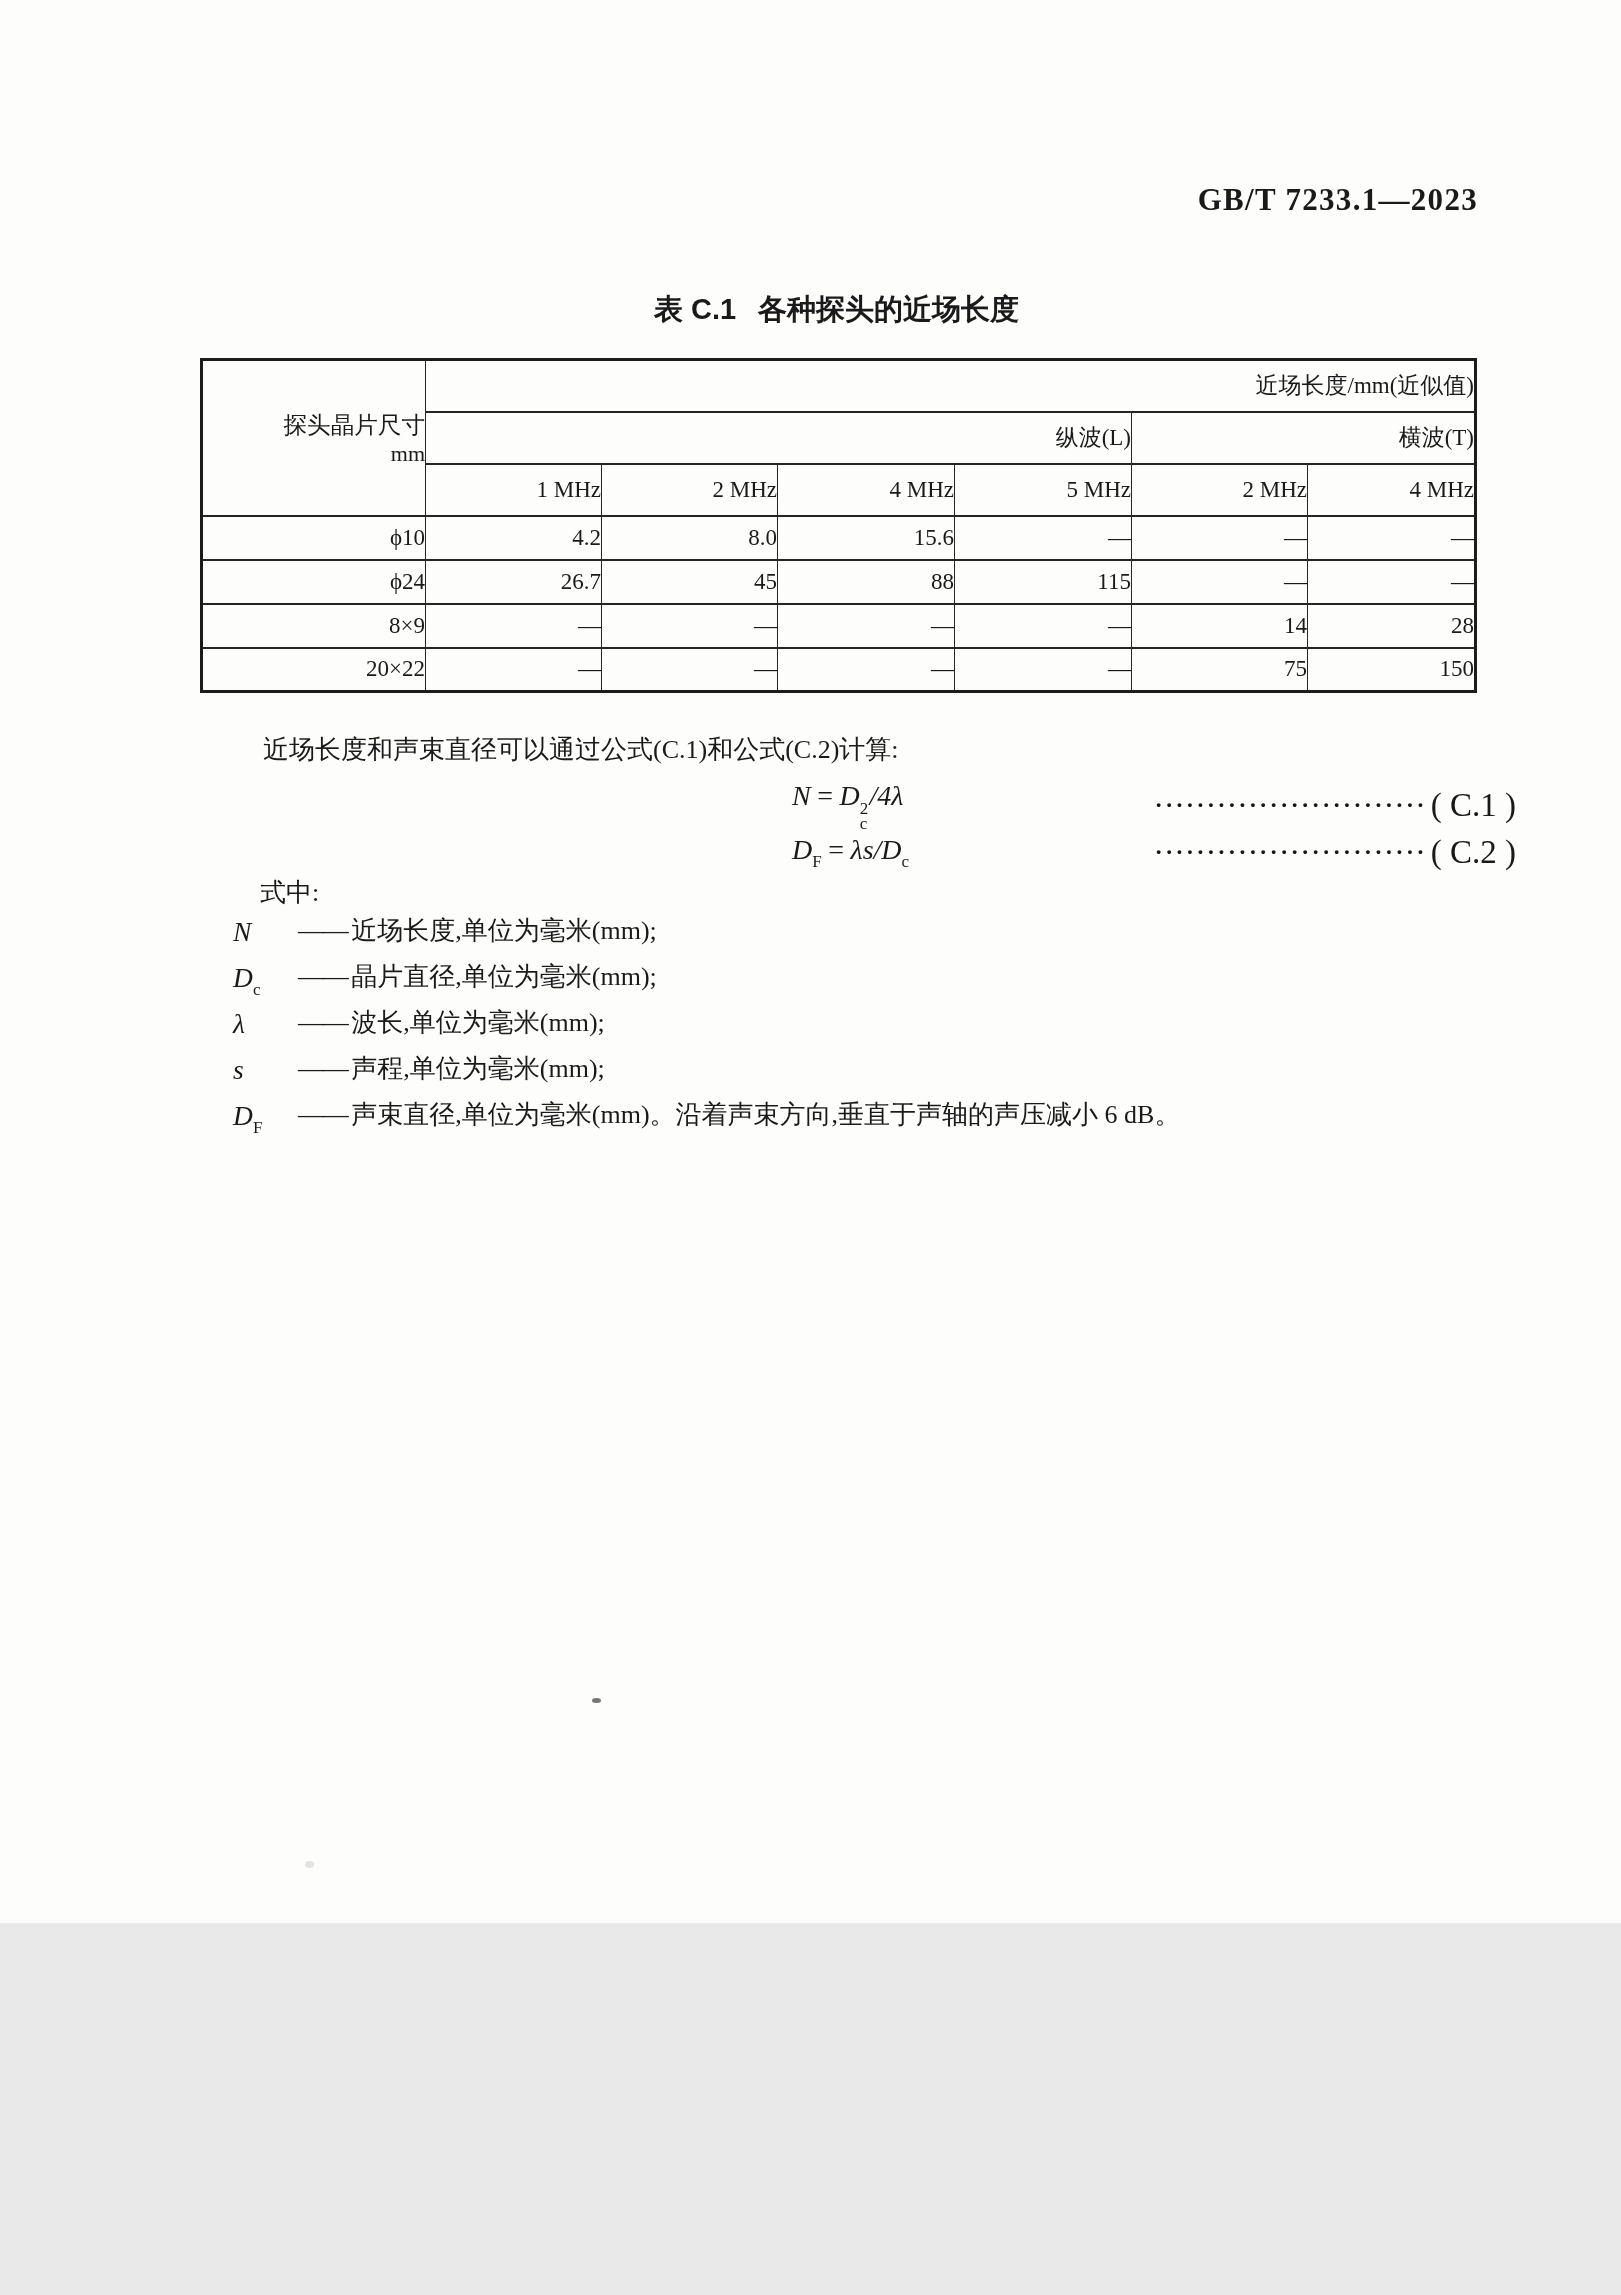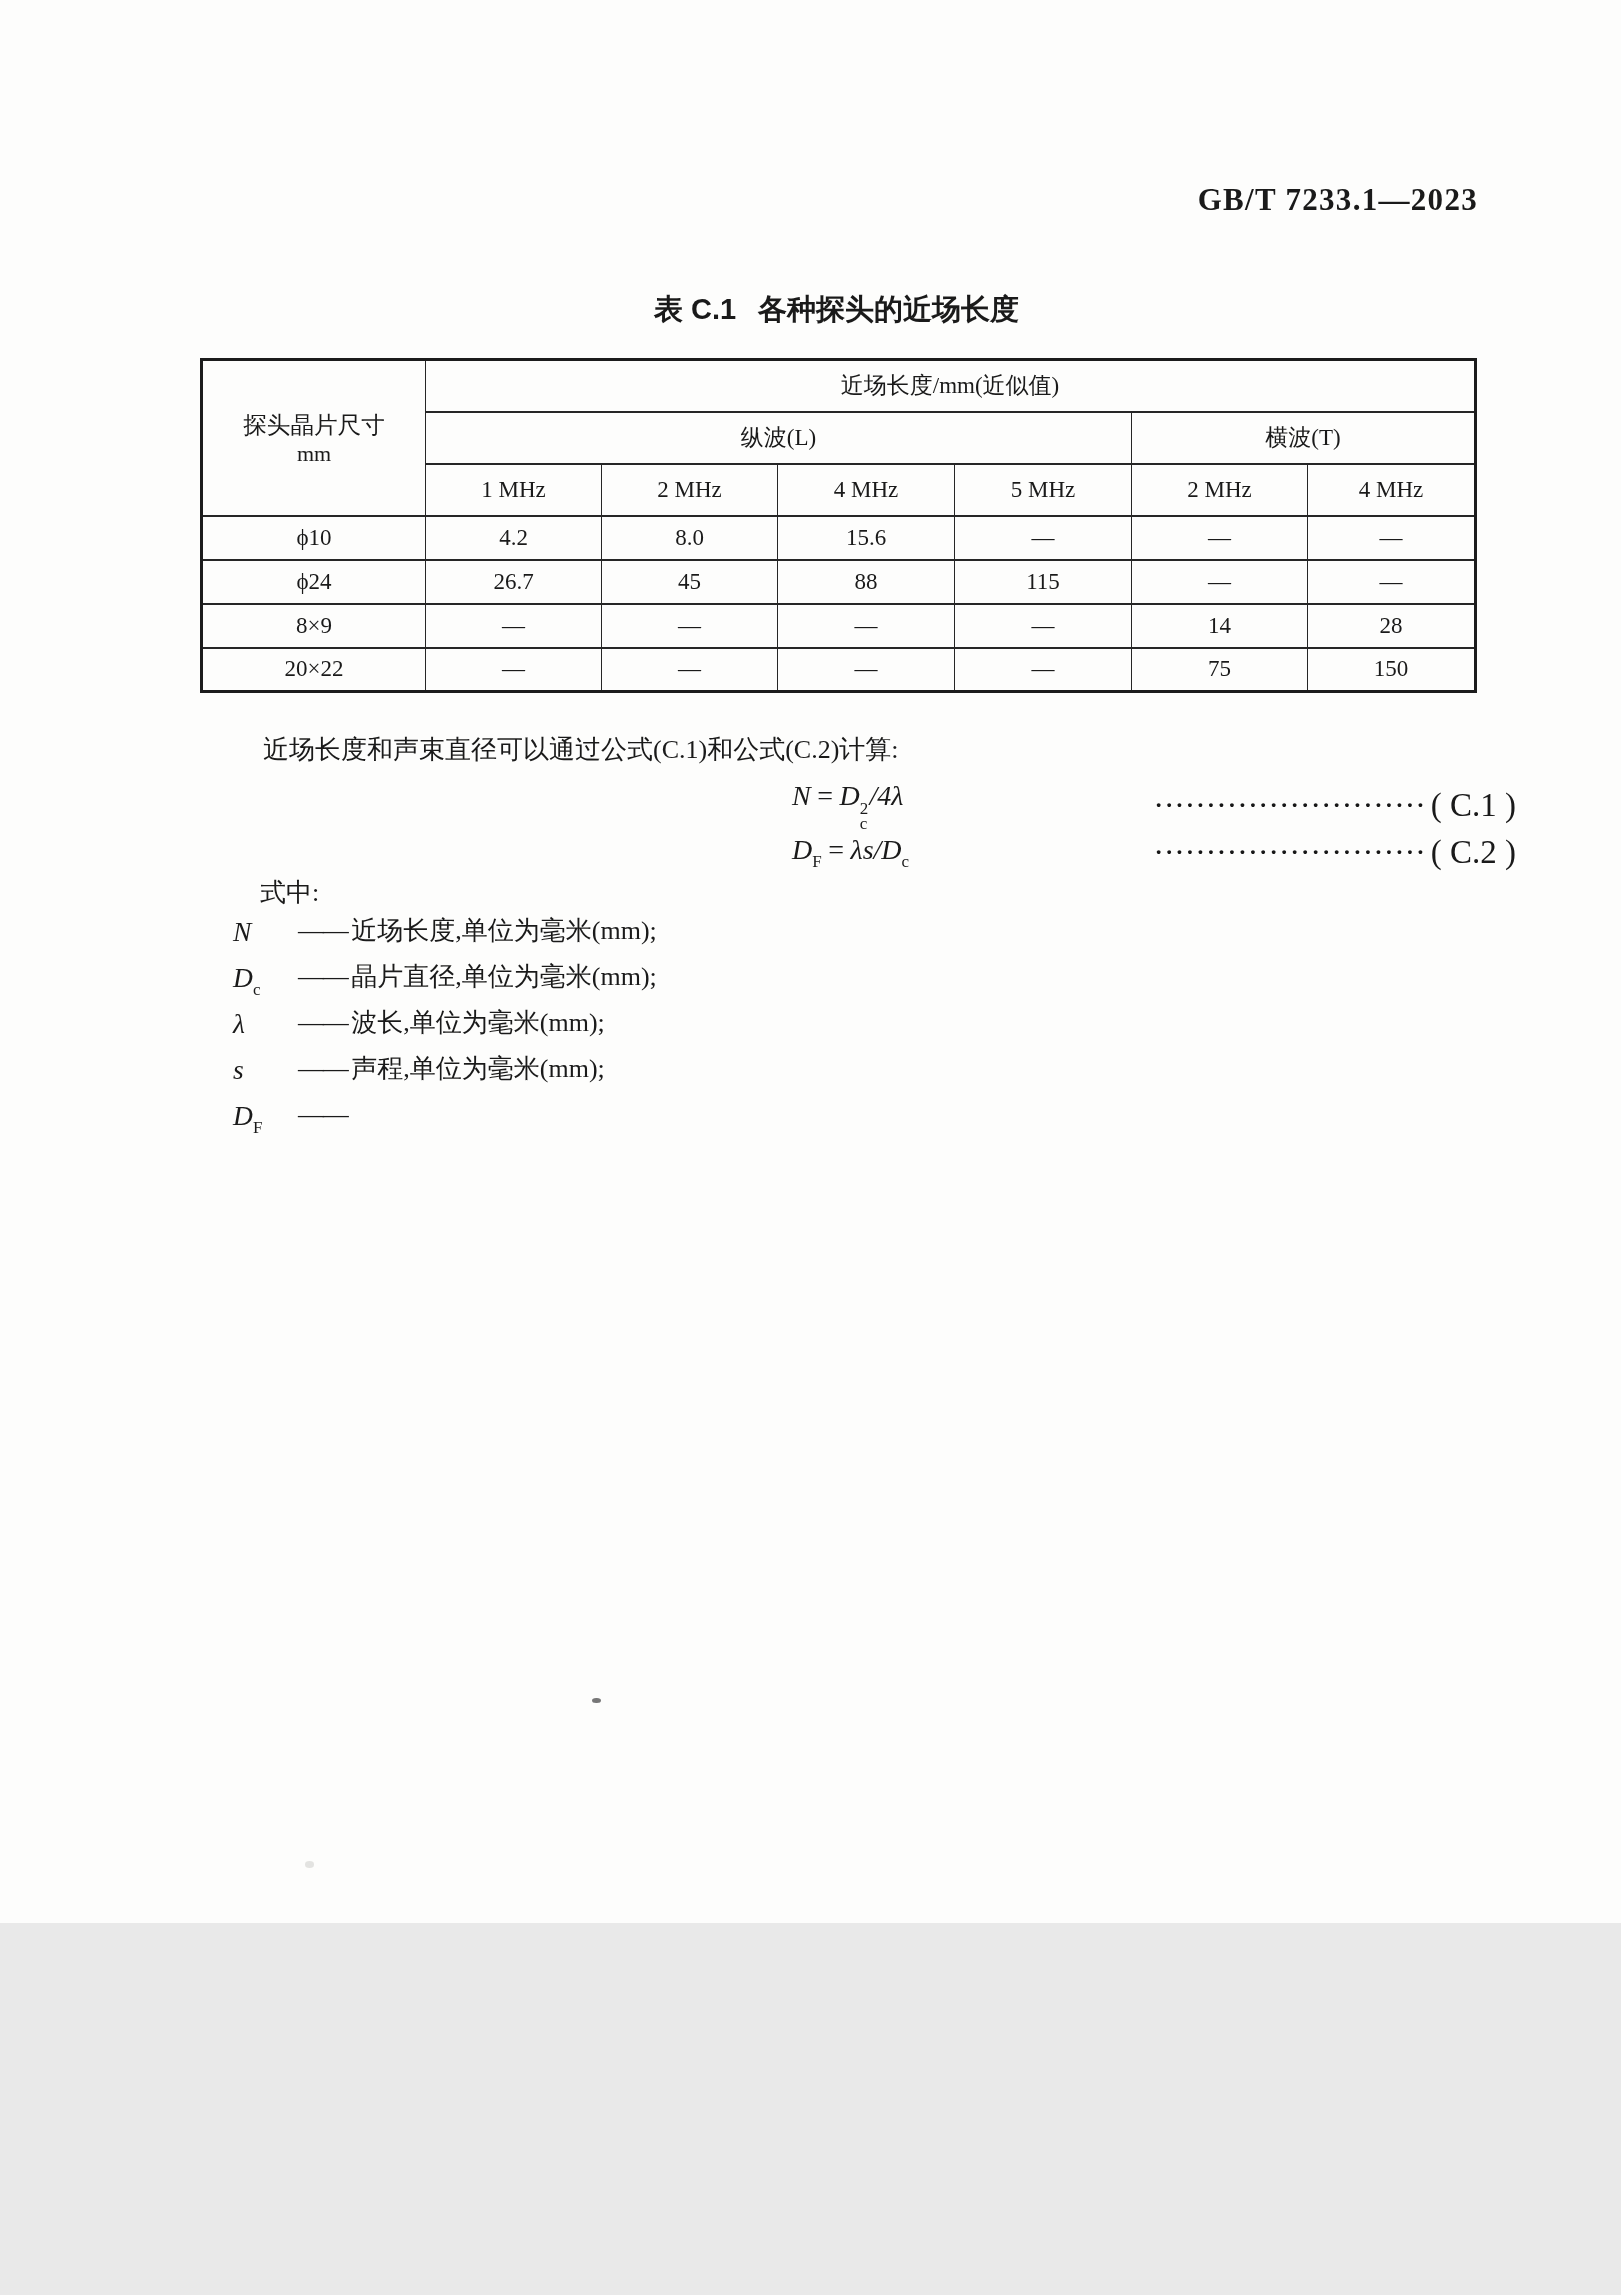--- a/index.html
+++ b/index.html
@@ -24,21 +24,21 @@
   .tt-label{margin-right:22px;}
   table.c1{
     position:absolute; top:358px; left:200px;
     width:1273px; table-layout:fixed;
     border-collapse:collapse;
     border:3.3px solid #1c1c1c;
   }
   table.c1 td{
     border:1.3px solid #262626;
     border-top-width:2px; border-bottom-width:2px;
-    text-align:center; vertical-align:middle;
+    text-align:right; vertical-align:middle;
     font-size:23px; padding:0;
   }
   tr.r-head{height:52px;}
   tr.r-freq td{border-bottom-width:2.6px;}
   tr.r-data{height:44px;}
   td.col1 .col1-l1{font-size:23.6px; line-height:1.25;}
   td.col1 .col1-l2{font-size:22px; margin-top:3px; line-height:1;}
   td.head{font-size:23.6px;}
   .intro{
     position:absolute; top:734px; left:263px; margin:0;
@@ -204,20 +204,21 @@
       <span class="def-text">波长,单位为毫米(mm);</span>
     </div>
     <div class="def-row">
       <span class="def-sym"><span class="it">s</span><span class="def-sub"></span></span>
       <span class="def-dash">——</span>
       <span class="def-text">声程,单位为毫米(mm);</span>
     </div>
     <div class="def-row">
       <span class="def-sym"><span class="it">D</span><span class="def-sub">F</span></span>
       <span class="def-dash">——</span>
+      <span class="def-text">声束直径,单位为毫米(mm)。沿着声束方向,垂直于声轴的声压减小 6 dB。</span>
     </div>
   </div>
 
   <div class="noise n1"></div>
   <div class="noise n2"></div>
 
   <div class="page-number">17</div>
 
 </div>
 

